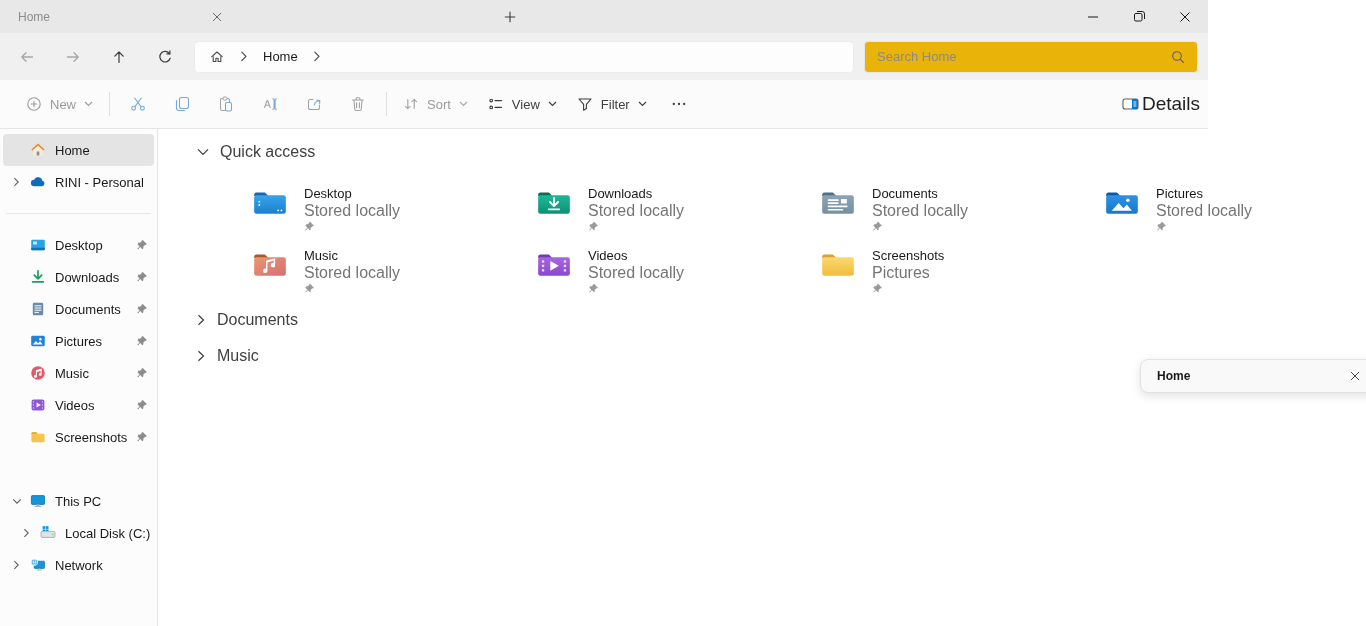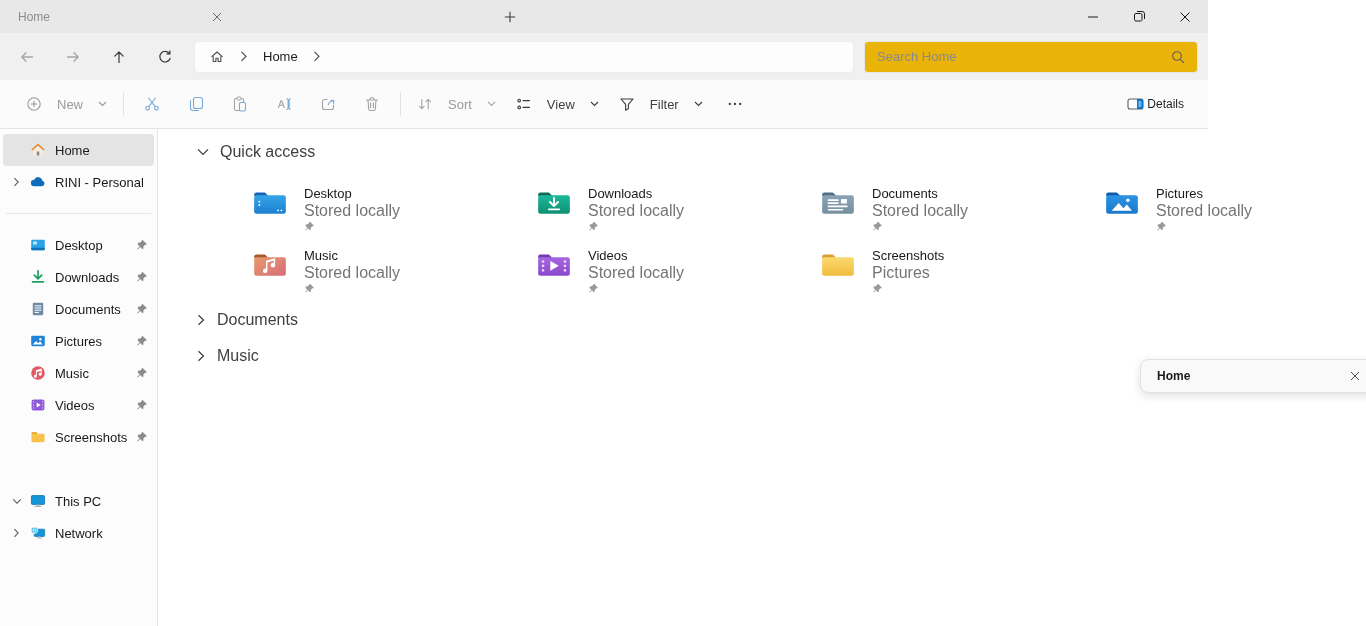--- a/index.html
+++ b/index.html
@@ -22,26 +22,26 @@
   .navbar{height:47px;background:#f0f0f0;display:flex;align-items:center;padding:0 10px 0 4px}
   .nav-btn{width:46px;height:36px;display:flex;align-items:center;justify-content:center;border-radius:4px}
   .addressbar{flex:1;height:32px;margin-left:6px;background:#fdfdfd;border:1px solid #ececec;border-radius:4px;display:flex;align-items:center;padding:0 14px;gap:15px}
   .crumb{font-size:13px;color:#1a1a1a;white-space:nowrap}
   .searchbox{width:334px;height:32px;margin-left:10px;background:#eab308;border:1px solid #e6e6e6;border-radius:4px;display:flex;align-items:center;padding:0 12px}
   .searchbox input{flex:1;border:none;outline:none;background:transparent;font-size:13px;color:#1a1a1a;font-family:inherit}
   .searchbox input::placeholder{color:#8a8a8a}
 
   
   .toolbar{height:49px;background:#fbfbfb;border-bottom:1px solid #e5e5e5;display:flex;align-items:center;padding:0 16px;position:relative}
-  .tb-btn{display:flex;align-items:center;gap:15px;height:36px;padding:0 10px;border-radius:4px;font-size:13px}
+  .tb-btn{display:flex;align-items:center;gap:8px;height:36px;padding:0 10px;border-radius:4px;font-size:13px}
   .tb-btn .lbl-dim{color:#9a9a9a}
   .tb-btn .lbl-dark{color:#404040}
   .tb-icon-btn{width:44px;height:36px;display:flex;align-items:center;justify-content:center;border-radius:4px}
   .tb-sep{width:1px;height:24px;background:#e1e1e1;margin:0 6px}
-  .details-btn{position:absolute;right:16px;display:flex;align-items:center;gap:3px;font-size:12px;color:#1f1f1f;height:36px;padding:0 8px;border-radius:4px}
+  .details-btn{position:absolute;right:0;display:flex;align-items:center;gap:3px;font-size:19px;color:#1f1f1f;height:36px;padding:0 8px;border-radius:4px}
 
   
   .content{display:flex;height:497px}
   .sidebar{width:158px;border-right:1px solid #e6e6e6;background:#fcfcfc;padding-top:5px;flex:none}
   .side-item{height:32px;display:flex;align-items:center;margin:0 3px;border-radius:4px}
   .side-item.selected{background:#e4e4e4}
   .side-chev{width:27px;height:32px;display:flex;align-items:center;justify-content:center;flex:none}
   .side-ico{width:16px;height:16px;flex:none}
   .side-label{margin-left:9px;font-size:13px;color:#191919;flex:1;white-space:nowrap;overflow:hidden}
   .side-pin{margin-right:6px;flex:none}
@@ -374,20 +374,36 @@
             </svg>
         </span>
         <svg class="side-ico" viewBox="0 0 16 16">
             <rect x="1.4" y="2.6" width="13.2" height="8.8" rx="1" fill="#1596d8" stroke="#0c6fb0" stroke-width=".8"></rect>
             <rect x="6.6" y="11.4" width="2.8" height="1.6" fill="#aab2ba"></rect>
             <rect x="4.6" y="13" width="6.8" height="1" fill="#aab2ba"></rect>
           </svg>
         <span class="side-label">This PC</span>
       </div>
 
+      <div class="side-item indent">
+        <span class="side-chev">
+          <svg width="9" height="10" viewBox="0 0 9 10">
+              <path d="M2.4 1.2l3.8 3.8-3.8 3.8" fill="none" stroke="#5f5f5f" stroke-width="1.1"></path>
+            </svg>
+        </span>
+        <svg class="side-ico" viewBox="0 0 16 16">
+            <rect x="1" y="6.4" width="14" height="6" rx="1" fill="#dfe3e6" stroke="#9aa2ab" stroke-width=".8"></rect>
+            <circle cx="12.6" cy="9.4" r=".9" fill="#7ee08a"></circle>
+            <rect x="2.6" y="1.2" width="2.7" height="2.7" fill="#1596d8"></rect>
+            <rect x="5.8" y="1.2" width="2.7" height="2.7" fill="#1596d8"></rect>
+            <rect x="2.6" y="4.4" width="2.7" height="1.6" fill="#1596d8"></rect>
+            <rect x="5.8" y="4.4" width="2.7" height="1.6" fill="#1596d8"></rect>
+          </svg>
+        <span class="side-label">Local Disk (C:)</span>
+      </div>
 
       <div class="side-item">
         <span class="side-chev">
           <svg width="9" height="10" viewBox="0 0 9 10">
               <path d="M2.4 1.2l3.8 3.8-3.8 3.8" fill="none" stroke="#5f5f5f" stroke-width="1.1"></path>
             </svg>
         </span>
         <svg class="side-ico" viewBox="0 0 16 16">
             <rect x="4.2" y="4.2" width="10.4" height="7.2" rx=".9" fill="#1596d8" stroke="#0c6fb0" stroke-width=".7"></rect>
             <rect x="8.4" y="11.4" width="2" height="1.2" fill="#aab2ba"></rect>

